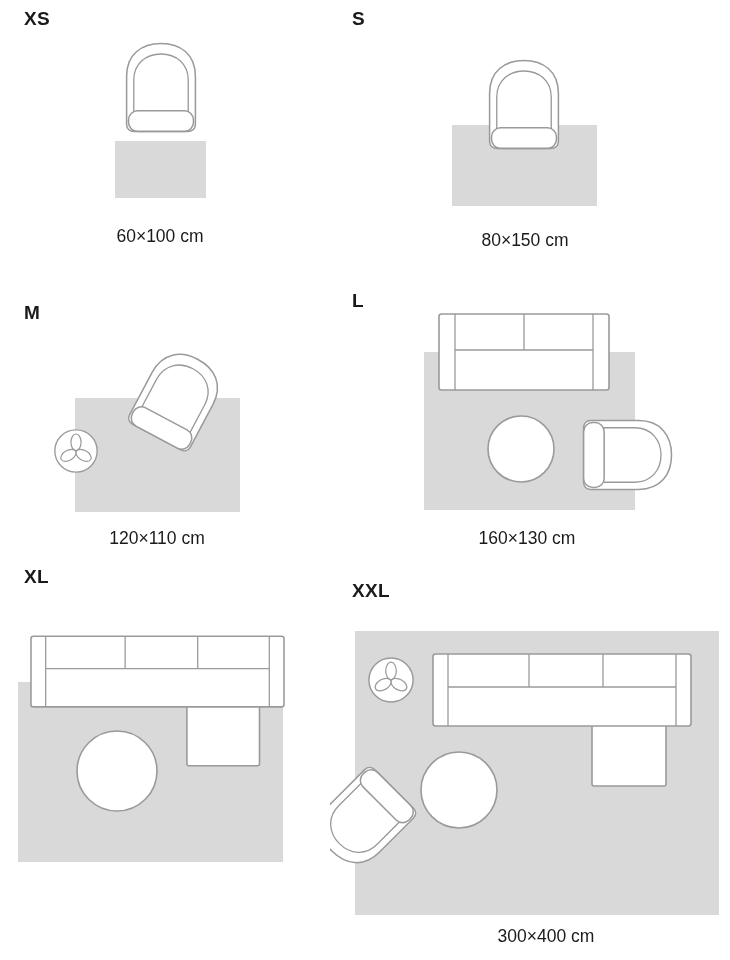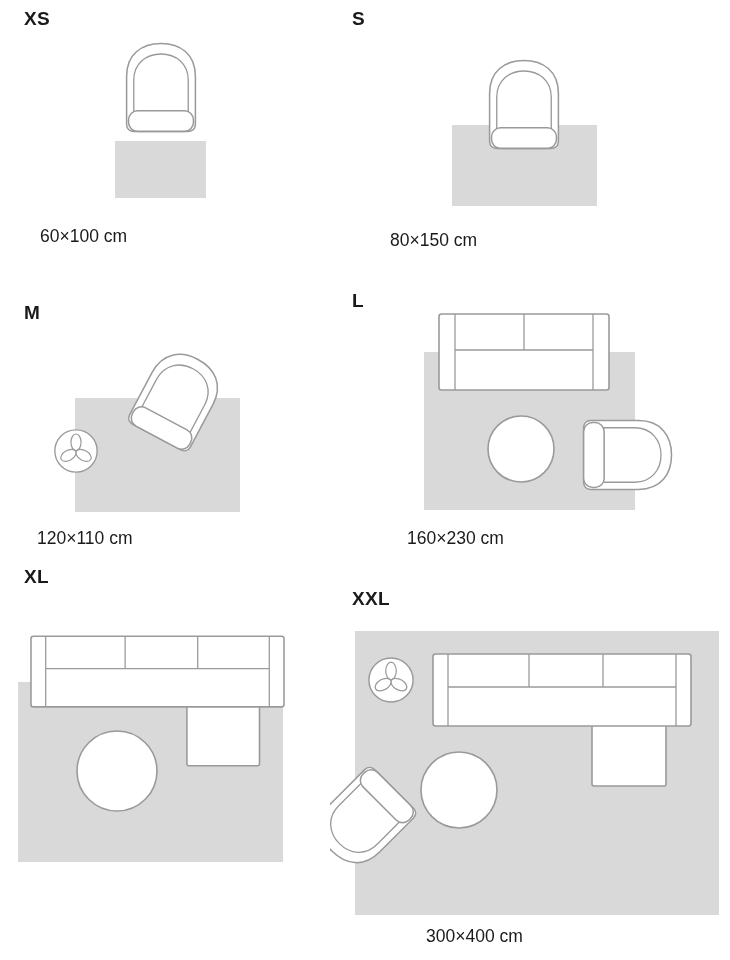--- a/index.html
+++ b/index.html
@@ -5,21 +5,21 @@
   html,body{margin:0;padding:0;background:#fff;}
   .canvas{
     position:relative;width:730px;height:960px;overflow:hidden;
     background:var(--background,#ffffff);
     color:var(--text,#1a1a1a);
     font-family:"Liberation Sans",sans-serif;
   }
   .panel{position:absolute;}
   .panel svg{position:absolute;left:0;top:0;display:block;}
   .size-label{position:absolute;font-size:19px;font-weight:700;letter-spacing:.3px;}
-  .dim-caption{position:absolute;font-size:17.5px;white-space:nowrap;}
+  .dim-caption{position:absolute;font-size:17.5px;text-align:center;white-space:nowrap;}
   .rug{fill:var(--rug,#d9d9d9);}
 </style>
 </head>
 <body>
 
 <svg width="0" height="0" style="position:absolute" aria-hidden="true">
   <defs>
     <symbol id="sym-armchair" viewBox="0 0 90 100">
       <path style="fill:#ffffff;stroke:var(--outline,#9a9a9a);stroke-width:1.6" d="M9,90 L9,40 C9,16.5 25,5.5 45,5.5 C65,5.5 81,16.5 81,40 L81,90 C81,95 77.5,97.5 73,97.5 L17,97.5 C12.5,97.5 9,95 9,90 Z"></path>
       <path style="fill:none;stroke:var(--outline,#9a9a9a);stroke-width:1.4" d="M16.5,88 L16.5,44 C16.5,26.5 29.5,16.5 45,16.5 C60.5,16.5 73.5,26.5 73.5,44 L73.5,88"></path>
@@ -55,58 +55,58 @@
     <div class="size-label" style="left:24px;top:8px">XS</div>
     <div class="dim-caption" style="left:40px;top:226px;width:240px">60×100 cm</div>
   </div>
 
   <div class="panel" style="left:330px;top:0;width:400px;height:280px">
     <svg viewBox="0 0 400 280" width="400" height="280">
       <rect class="rug" x="122" y="125" width="145" height="81"></rect>
       <use href="#sym-armchair" x="151" y="55" width="86" height="96"></use>
     </svg>
     <div class="size-label" style="left:22px;top:8px">S</div>
-    <div class="dim-caption" style="left:60px;top:230px;width:240px">80×150 cm</div>
+    <div class="dim-caption" style="left:75px;top:230px;width:240px">80×150 cm</div>
   </div>
 
   <div class="panel" style="left:0;top:280px;width:330px;height:300px">
     <svg viewBox="0 0 330 300" width="330" height="300">
       <rect class="rug" x="75" y="118" width="165" height="114"></rect>
       <use href="#sym-armchair" x="-43" y="-48" width="86" height="96" transform="translate(178,117) rotate(28)"></use>
       <use href="#sym-plant" x="53" y="148" width="46" height="46"></use>
     </svg>
     <div class="size-label" style="left:24px;top:22px">M</div>
     <div class="dim-caption" style="left:37px;top:248px;width:240px">120×110 cm</div>
   </div>
 
   <div class="panel" style="left:330px;top:280px;width:400px;height:300px">
     <svg viewBox="0 0 400 300" width="400" height="300">
       <rect class="rug" x="94" y="72" width="211" height="158"></rect>
       <use href="#sym-sofa" x="108" y="33" width="172" height="78"></use>
       <circle cx="191" cy="169" r="33" style="fill:#ffffff;stroke:var(--outline,#9a9a9a);stroke-width:1.6"></circle>
       <use href="#sym-armchair" x="-43" y="-48" width="86" height="96" transform="translate(299,175) rotate(90)"></use>
     </svg>
     <div class="size-label" style="left:22px;top:10px">L</div>
-    <div class="dim-caption" style="left:77px;top:248px;width:240px">160×230 cm</div>
+    <div class="dim-caption" style="left:77px;top:248px;width:240px">160×130 cm</div>
   </div>
 
   <div class="panel" style="left:0;top:562px;width:330px;height:380px">
     <svg viewBox="0 0 330 380" width="330" height="380">
       <rect class="rug" x="18" y="120" width="265" height="180"></rect>
       <use href="#sym-sectional" x="30" y="73" width="255" height="132"></use>
       <circle cx="117" cy="209" r="40" style="fill:#ffffff;stroke:var(--outline,#9a9a9a);stroke-width:1.6"></circle>
     </svg>
     <div class="size-label" style="left:24px;top:4px">XL</div>
   </div>
 
   <div class="panel" style="left:330px;top:580px;width:400px;height:380px">
     <svg viewBox="0 0 400 380" width="400" height="380">
       <rect class="rug" x="25" y="51" width="364" height="284"></rect>
       <use href="#sym-plant" x="37" y="76" width="48" height="48"></use>
       <use href="#sym-sectional" x="102" y="73" width="260" height="134"></use>
       <circle cx="129" cy="210" r="38" style="fill:#ffffff;stroke:var(--outline,#9a9a9a);stroke-width:1.6"></circle>
       <use href="#sym-armchair" x="-43" y="-48" width="86" height="96" transform="translate(32,241) rotate(-135)"></use>
     </svg>
-    <div class="size-label" style="left:22px;top:8px">XXL</div>
+    <div class="size-label" style="left:22px;top:0">XXL</div>
     <div class="dim-caption" style="left:96px;top:346px;width:240px">300×400 cm</div>
   </div>
 
 </div>
 
 </body></html>

